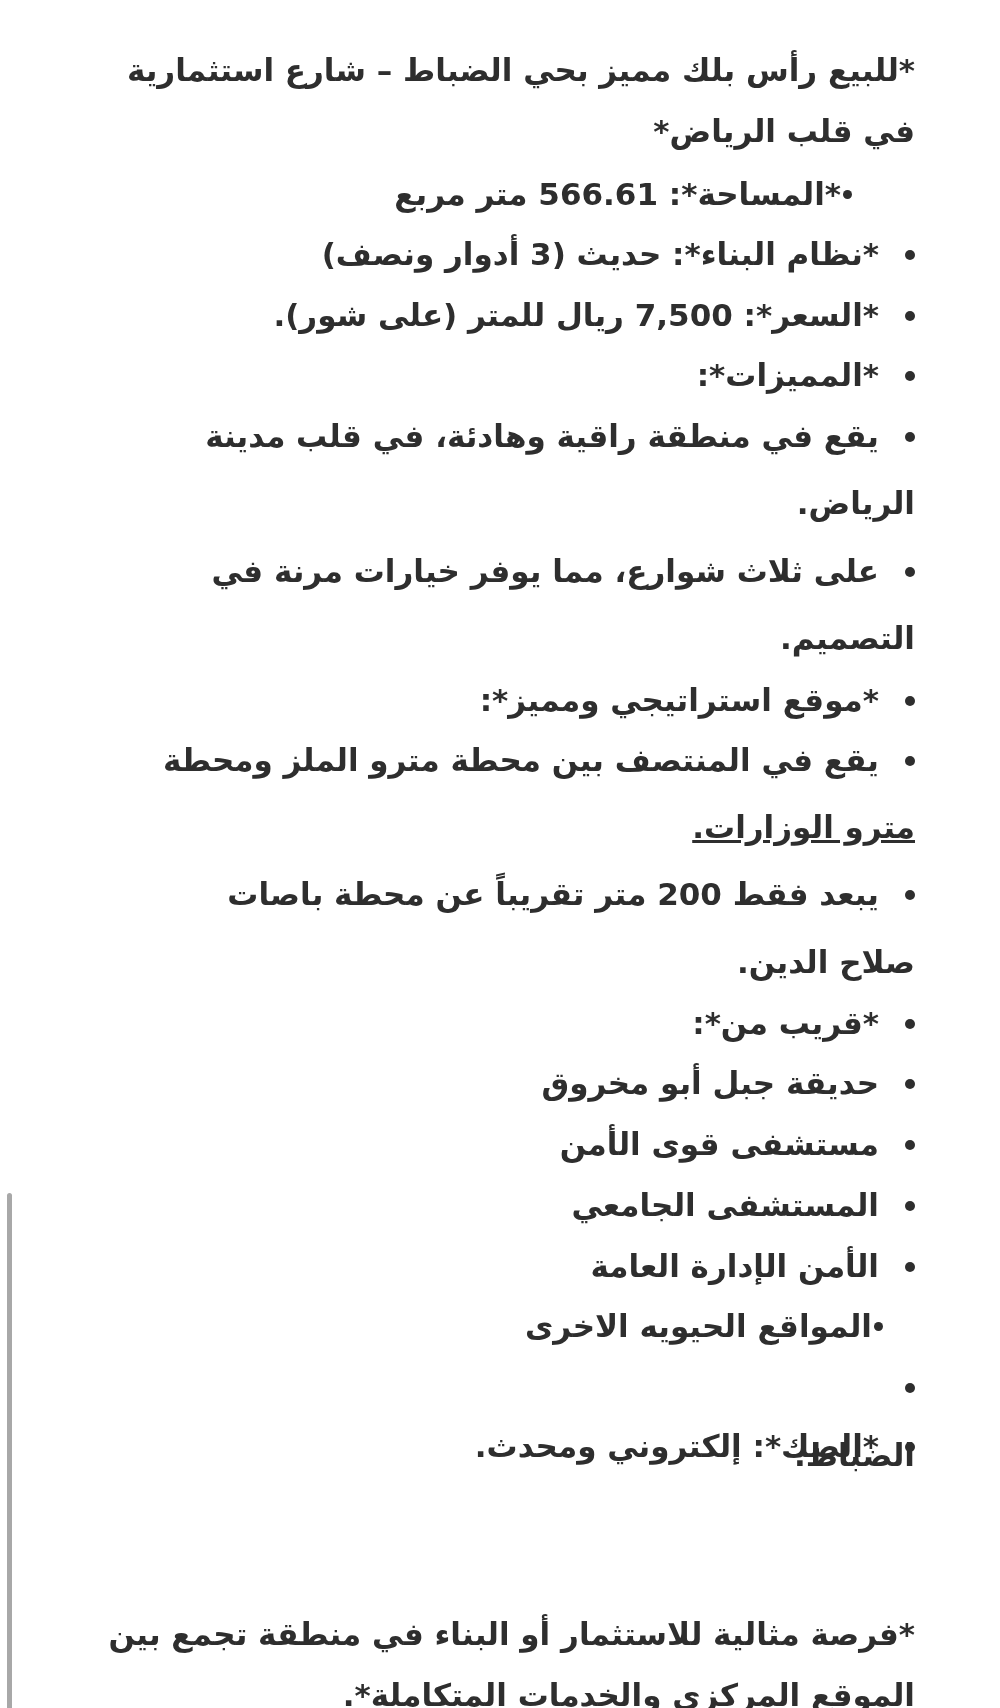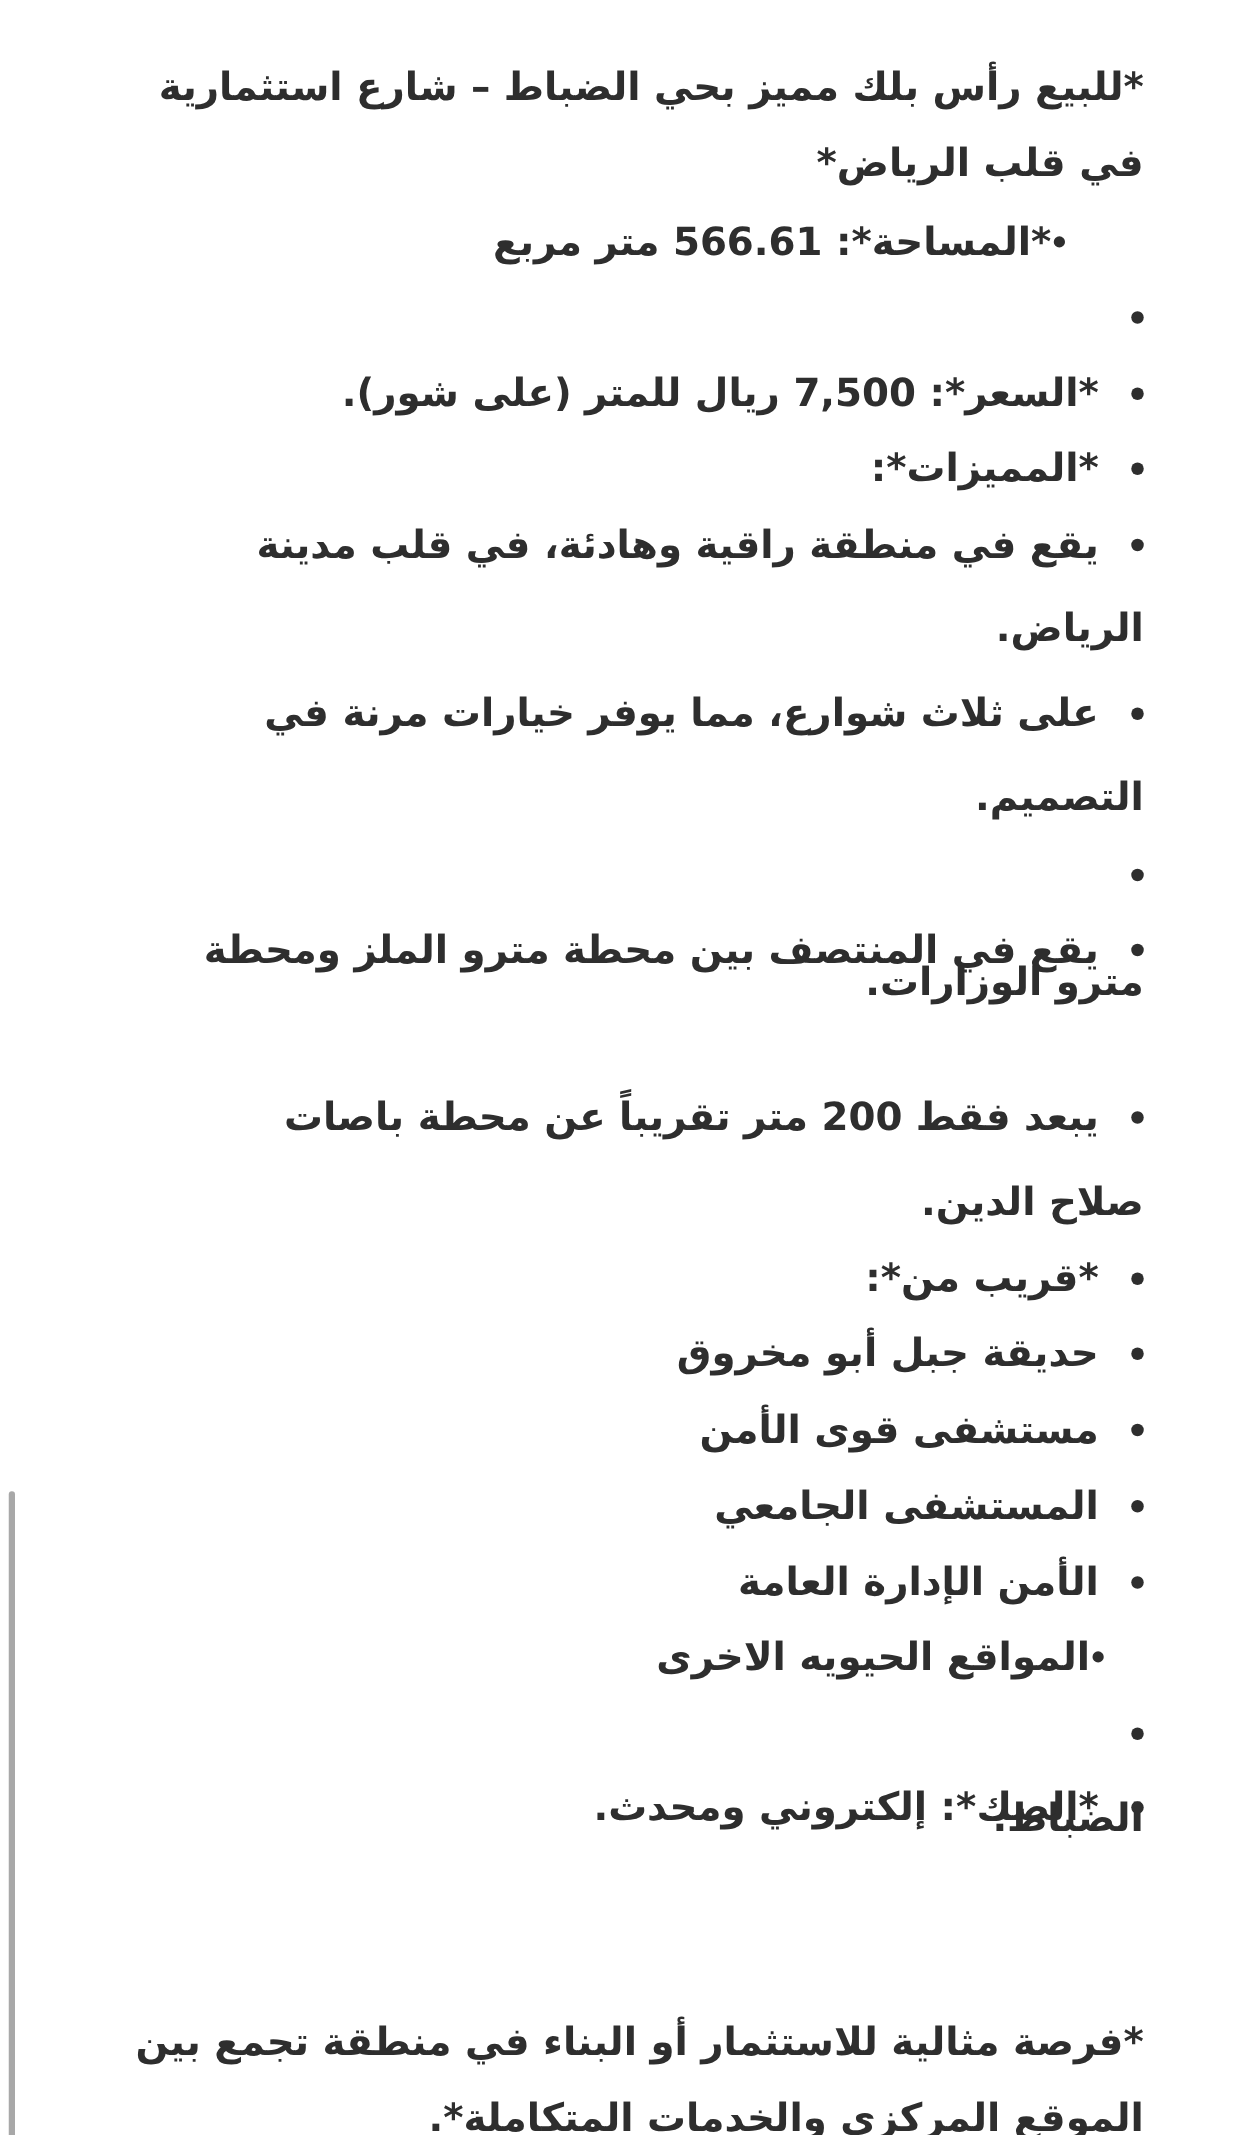--- a/index.html
+++ b/index.html
@@ -76,21 +76,21 @@
 <div class="doc">
 
   <div class="line" style="top:40px;">*للبيع رأس بلك مميز بحي الضباط – شارع استثمارية</div>
   <div class="line" style="top:101px;">في قلب الرياض*</div>
 
   <div class="line" style="top:164px; right:148px;text-align:center;">
     <span class="bullet-tight"></span><span>*المساحة*: 566.61 متر مربع</span>
   </div>
 
   <div class="line bulleted" style="top:224px;">
-    <span class="bullet"></span>
+    <span class="bullet"></span><span>*نظام البناء*: حديث (3 أدوار ونصف)</span>
   </div>
 
   <div class="line bulleted" style="top:285px;">
     <span class="bullet"></span><span>*السعر*: 7,500 ريال للمتر (على شور).</span>
   </div>
 
   <div class="line bulleted" style="top:345px;">
     <span class="bullet"></span><span>*المميزات*:</span>
   </div>
 
@@ -98,27 +98,27 @@
     <span class="bullet"></span><span>يقع في منطقة راقية وهادئة، في قلب مدينة</span>
   </div>
   <div class="line" style="top:473px;">الرياض.</div>
 
   <div class="line bulleted" style="top:541px;">
     <span class="bullet"></span><span>على ثلاث شوارع، مما يوفر خيارات مرنة في</span>
   </div>
   <div class="line" style="top:608px;">التصميم.</div>
 
   <div class="line bulleted" style="top:670px;">
-    <span class="bullet"></span>
+    <span class="bullet"></span><span>*موقع استراتيجي ومميز*:</span>
   </div>
 
   <div class="line bulleted" style="top:730px;">
     <span class="bullet"></span><span>يقع في المنتصف بين محطة مترو الملز ومحطة</span>
   </div>
-  <div class="line" style="top:756px;">مترو الوزارات.</div>
+  <div class="line" style="top:797px;text-decoration:underline;">مترو الوزارات.</div>
 
   <div class="line bulleted" style="top:864px;">
     <span class="bullet"></span><span>يبعد فقط 200 متر تقريباً عن محطة باصات</span>
   </div>
   <div class="line" style="top:932px;">صلاح الدين.</div>
 
   <div class="line bulleted" style="top:993px;">
     <span class="bullet"></span><span>*قريب من*:</span>
   </div>
 

